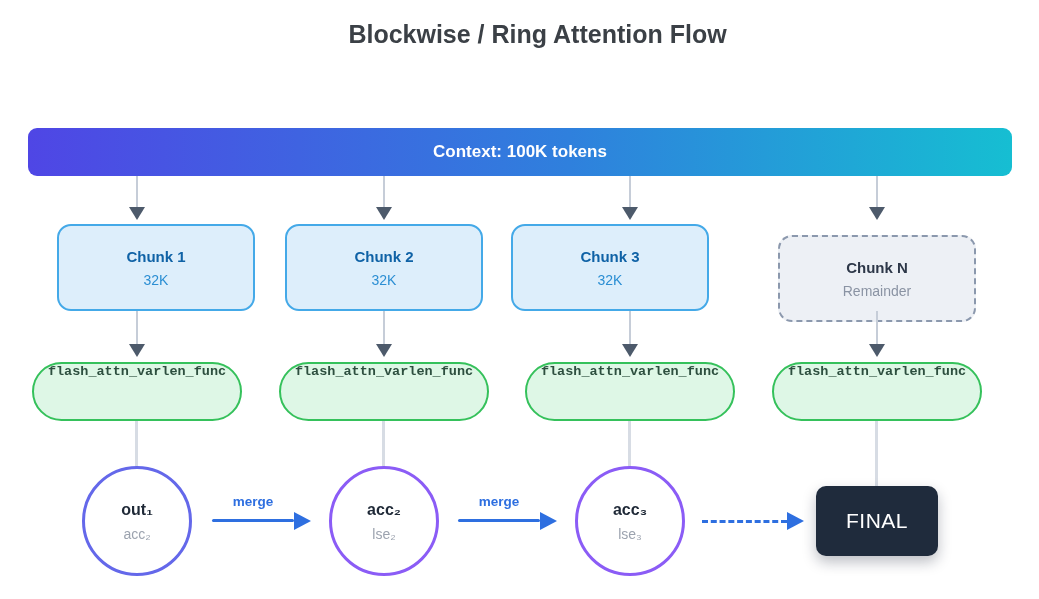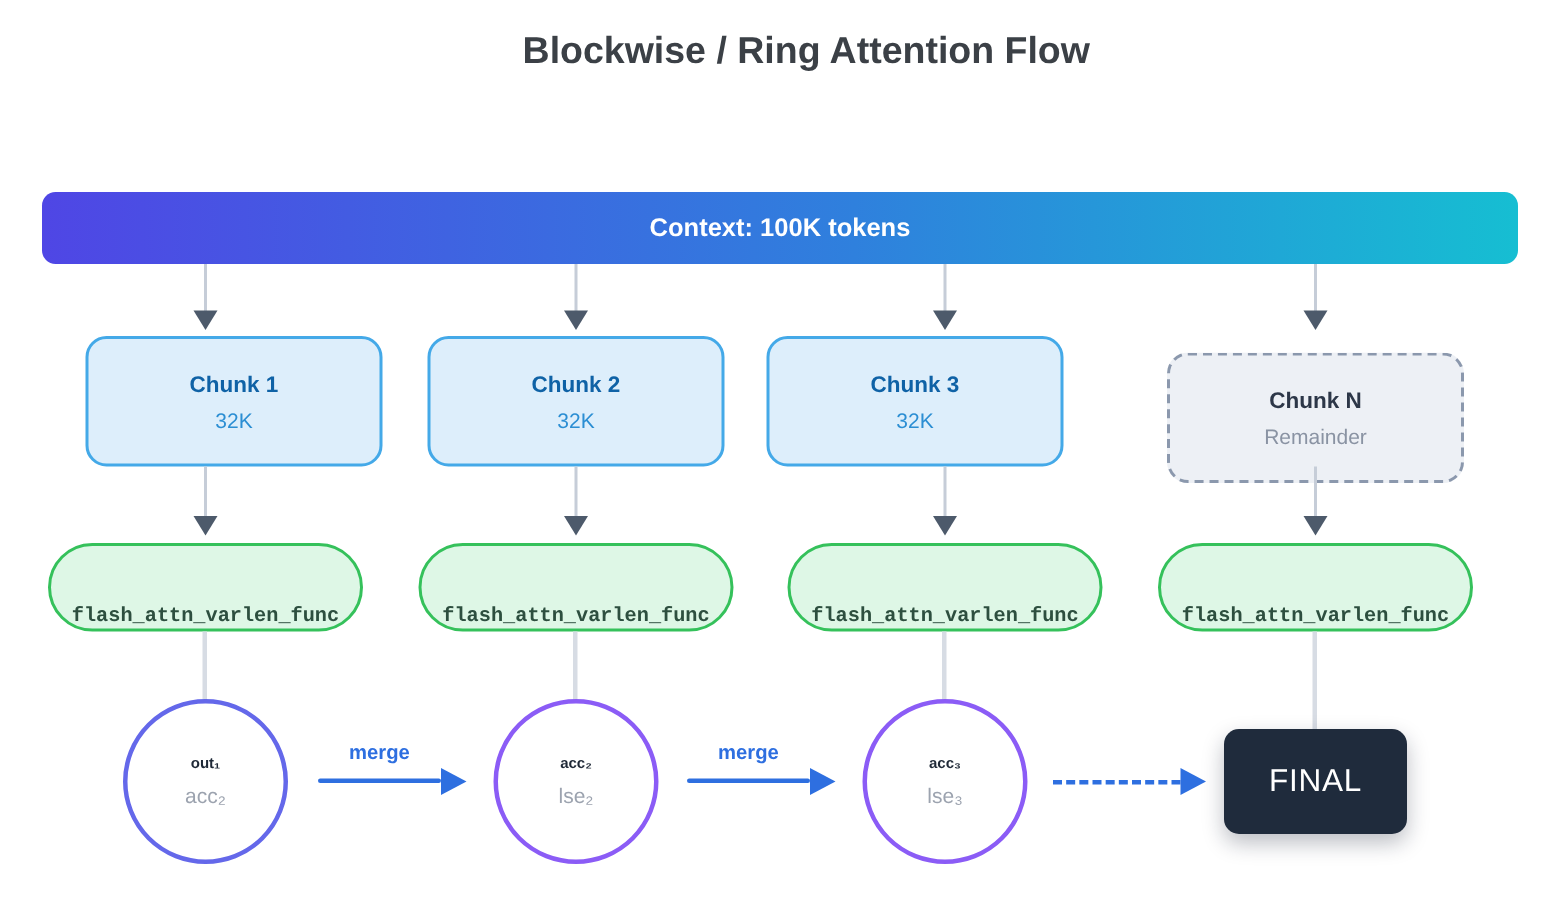--- a/index.html
+++ b/index.html
@@ -23,29 +23,29 @@
   .chunk { position:absolute; top:224px; width:198px; height:87px; border-radius:14px;
            display:flex; flex-direction:column; align-items:center; justify-content:center;
            background:#ddeefb; border:2px solid #44a9e8; }
   .chunk .c-title { font-size:15px; font-weight:700; color:#0f62a6; }
   .chunk .c-sub { font-size:14px; color:#2b8ed3; margin-top:7px; }
   .chunk.dashed { background:#edf0f5; border:2px dashed #8b98ad;margin-top:11px; }
   .chunk.dashed .c-title { color:#2d3748; }
   .chunk.dashed .c-sub { color:#8a93a3; }
 
   .pill { position:absolute; top:362px; width:210px; height:59px; border-radius:30px;
-          display:flex; align-items:flex-end; justify-content:center;
+          display:flex; align-items:flex-start; justify-content:center;
           background:#def7e6; border:2px solid #35c15b; }
   .pill span { font-family:"Liberation Mono", monospace; font-size:13.5px; color:#2d4f3f; font-weight:700; }
 
   .circle { position:absolute; top:466px; width:110px; height:110px; border-radius:50%;
             background:#ffffff; display:flex; flex-direction:column; align-items:center; justify-content:center; }
   .circle.indigo { border:3px solid #6468ea; }
   .circle.purple { border:3px solid #8b5cf6; }
-  .circle .r-main { font-size:10px; font-weight:700; color:#1f2937; }
+  .circle .r-main { font-size:16px; font-weight:700; color:#1f2937; }
   .circle .r-sub { font-size:14px; color:#9ca3af; margin-top:7px; }
 
   .final { position:absolute; left:816px; top:486px; width:122px; height:70px; border-radius:10px;
            background:#1f2b3c; display:flex; align-items:center; justify-content:center;
            box-shadow:0 6px 14px rgba(15,23,42,.28); }
   .final span { color:#ffffff; font-size:21px; font-weight:400; letter-spacing:.5px; }
 
   .merge-label { position:absolute; top:494px; width:100px; text-align:center;
                  font-size:13.5px; font-weight:700; color:#2e6fe0; }
   .hline { position:absolute; top:519px; height:3px; background:#2e6fe0; border-radius:2px; }

